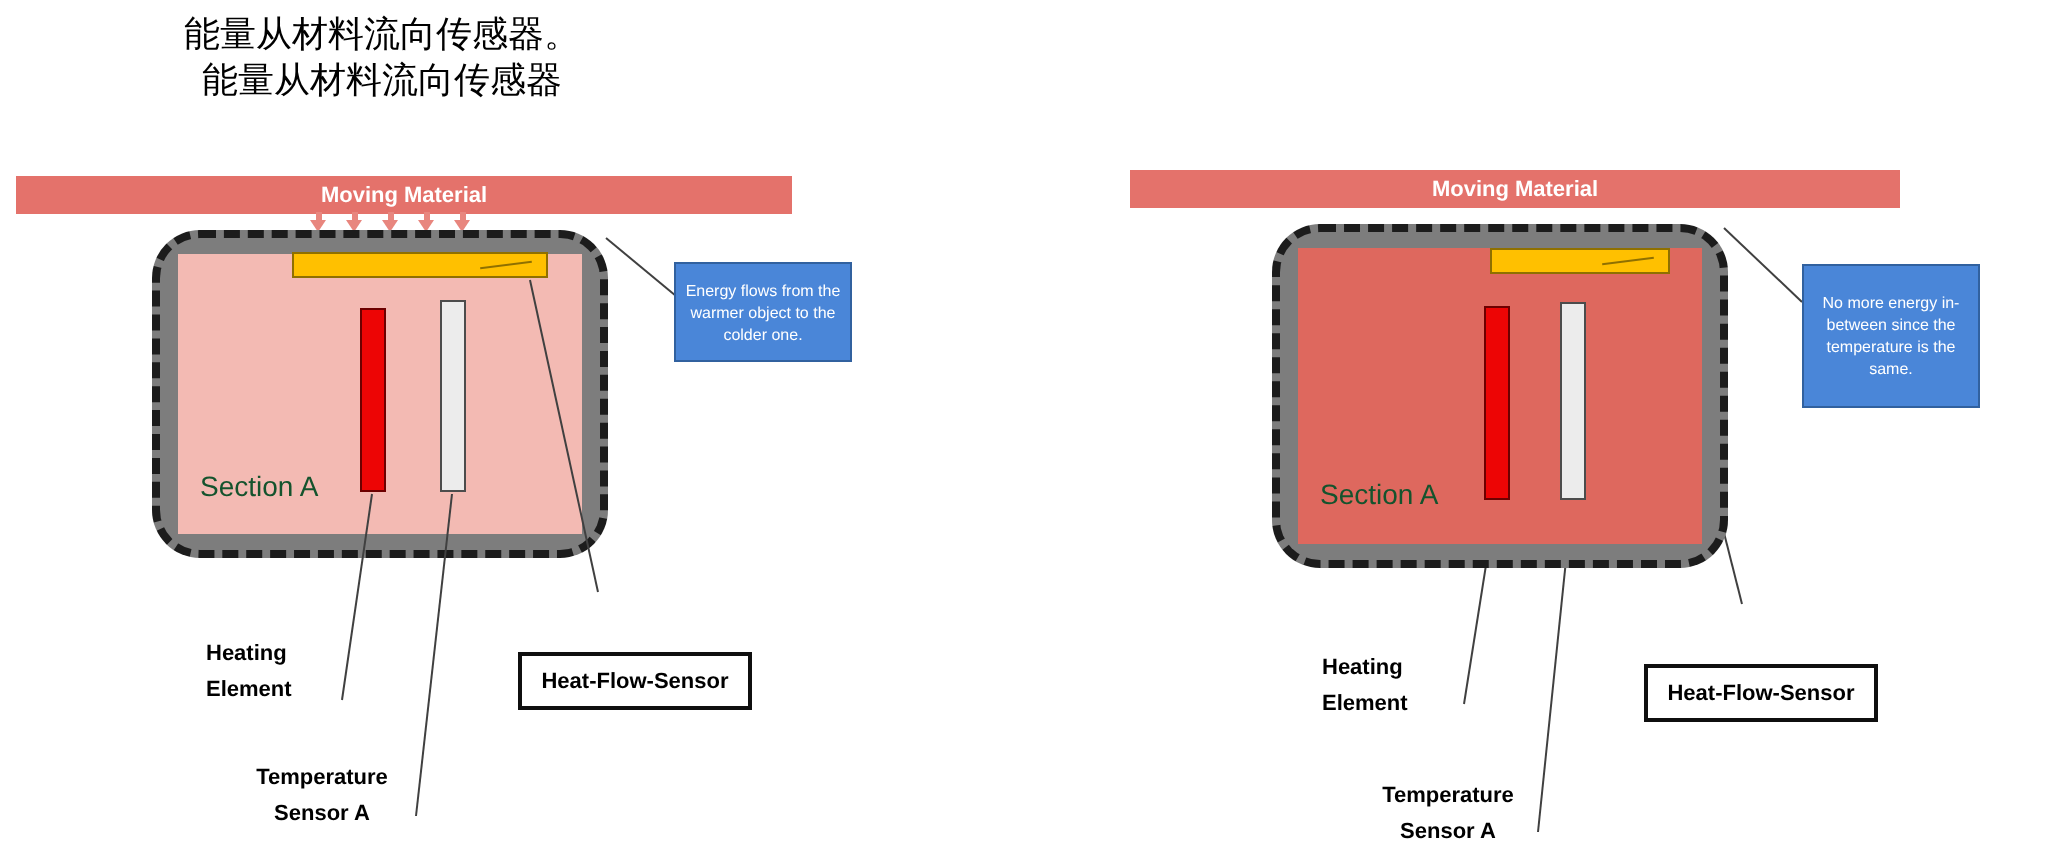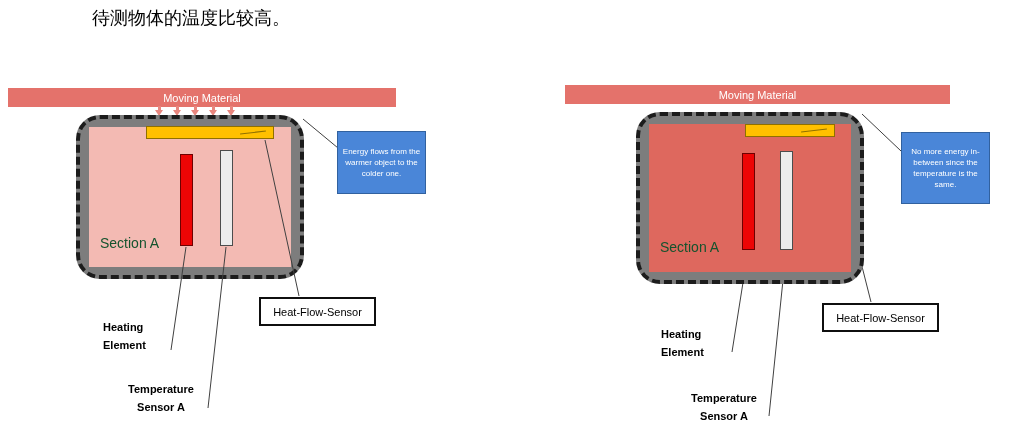--- a/index.html
+++ b/index.html
@@ -2,55 +2,56 @@
 <html><head>
 <meta charset="utf-8">
 <style>
   html,body{margin:0;padding:0;background:#fff;}
   .canvas{position:relative;width:1028px;height:432px;background:#ffffff;
           font-family:"Liberation Sans",sans-serif;overflow:hidden;}
   .title{position:absolute;text-align:center;color:#000;
          font-family:"DejaVu Serif",serif;font-size:18px;line-height:23px;}
   .title.leftalign{text-align:left;}
   .mm-bar{position:absolute;height:19px;background:#e4726b;color:#ffffff;
-          font-weight:normal;font-size:11px;display:flex;align-items:center;justify-content:center;}
+          font-weight:bold;font-size:11px;display:flex;align-items:center;justify-content:center;}
   .arrow-row{position:absolute;display:flex;gap:10px;}
   .arrow-wrap{display:block;width:8px;}
   .arrow-stem{display:block;width:3px;height:4px;background:#e8867e;margin:0 auto;}
   .arrow-head{display:block;width:0;height:0;margin:0 auto;
               border-left:4px solid transparent;border-right:4px solid transparent;
               border-top:6px solid #e8867e;}
   .machine{position:absolute;background:#7d7d7d;border:4px dashed #1c1c1c;
            border-radius:24px;box-sizing:border-box;}
   .interior{position:absolute;}
   .interior.hot{background:#f3bab3;}
   .interior.same{background:#de685e;}
   .section-label{position:absolute;font-size:14px;color:#14532d;}
   .ybar{position:absolute;background:#ffc000;border:1px solid #8f7000;box-sizing:border-box;}
   .ymark{position:absolute;right:7px;top:5px;width:26px;border-top:1.5px solid #8f7000;
          transform:rotate(-7deg);}
   .rbar{position:absolute;background:#ed0505;border:1px solid #6d0000;box-sizing:border-box;}
   .gbar{position:absolute;background:#ececec;border:1px solid #4c4c4c;box-sizing:border-box;}
   .callout{position:absolute;background:#4a86d8;border:1px solid #31619f;color:#fff;
            font-size:8px;line-height:11px;text-align:center;display:flex;align-items:center;
            justify-content:center;padding:3px;box-sizing:border-box;}
-  .hfs-box{position:absolute;background:#fff;border:2px solid #0f0f0f;font-weight:normal;
+  .hfs-box{position:absolute;background:#fff;border:2px solid #0f0f0f;font-weight:bold;
            font-size:11px;color:#000;display:flex;align-items:center;justify-content:center;
-           box-sizing:border-box;}
+           box-sizing:border-box;margin-top:29px;}
   .small-label{position:absolute;font-weight:bold;font-size:11px;line-height:18px;color:#000;}
   .small-label.centered{text-align:center;}
   svg.lines{position:absolute;left:0;top:0;pointer-events:none;}
 </style>
 </head>
 <body>
 
 <div class="canvas">
 
   <div class="title" style="left:30px;top:6px;width:322px;">
-    <div>待测物体的温度比较高。</div>
+    <div>能量从材料流向传感器。</div>
+    <div>能量从材料流向传感器</div>
   </div>
 
   <div class="mm-bar" style="left:8px;top:88px;width:388px;">
     <span>Moving Material</span>
   </div>
 
   <div class="arrow-row" style="left:155px;top:106px;">
     <span class="arrow-wrap">
         <span class="arrow-stem"></span>
         <span class="arrow-head"></span>
@@ -86,21 +87,21 @@
     <line x1="186" y1="247" x2="171" y2="350" stroke="#404040" stroke-width="1"></line>
     <line x1="226" y1="247" x2="208" y2="408" stroke="#404040" stroke-width="1"></line>
     <line x1="265" y1="140" x2="299" y2="296" stroke="#404040" stroke-width="1"></line>
     <line x1="303" y1="119" x2="338" y2="148" stroke="#404040" stroke-width="1"></line>
     <line x1="748" y1="251" x2="732" y2="352" stroke="#404040" stroke-width="1"></line>
     <line x1="786" y1="251" x2="769" y2="416" stroke="#404040" stroke-width="1"></line>
     <line x1="830" y1="140" x2="871" y2="302" stroke="#404040" stroke-width="1"></line>
     <line x1="862" y1="114" x2="901" y2="151" stroke="#404040" stroke-width="1"></line>
   </svg>
 
-  <div class="callout" style="left:337px;top:131px;width:89px;height:63px;">Energy flows from the warmer object to the colder one.</div>
+  <div class="callout" style="left:337px;top:131px;width:89px;height:50px;">Energy flows from the warmer object to the colder one.</div>
 
   <div class="hfs-box" style="left:259px;top:297px;width:117px;height:29px;">Heat-Flow-Sensor</div>
 
   <div class="small-label" style="left:103px;top:318px;">
     <div>Heating</div>
     <div>Element</div>
   </div>
 
   <div class="small-label centered" style="left:125px;top:380px;width:72px;">
     <div>Temperature</div>

